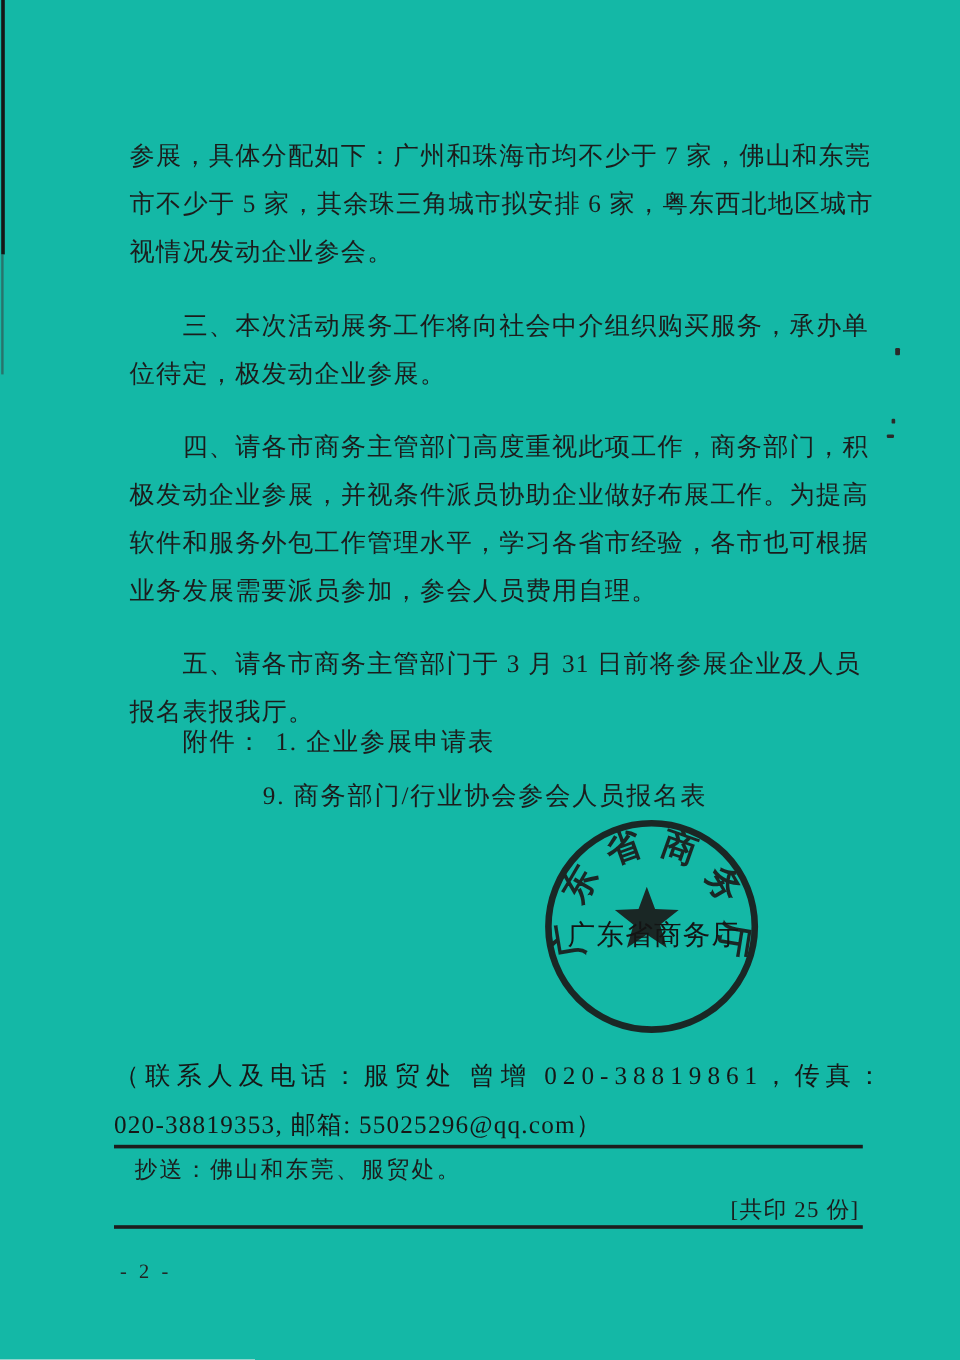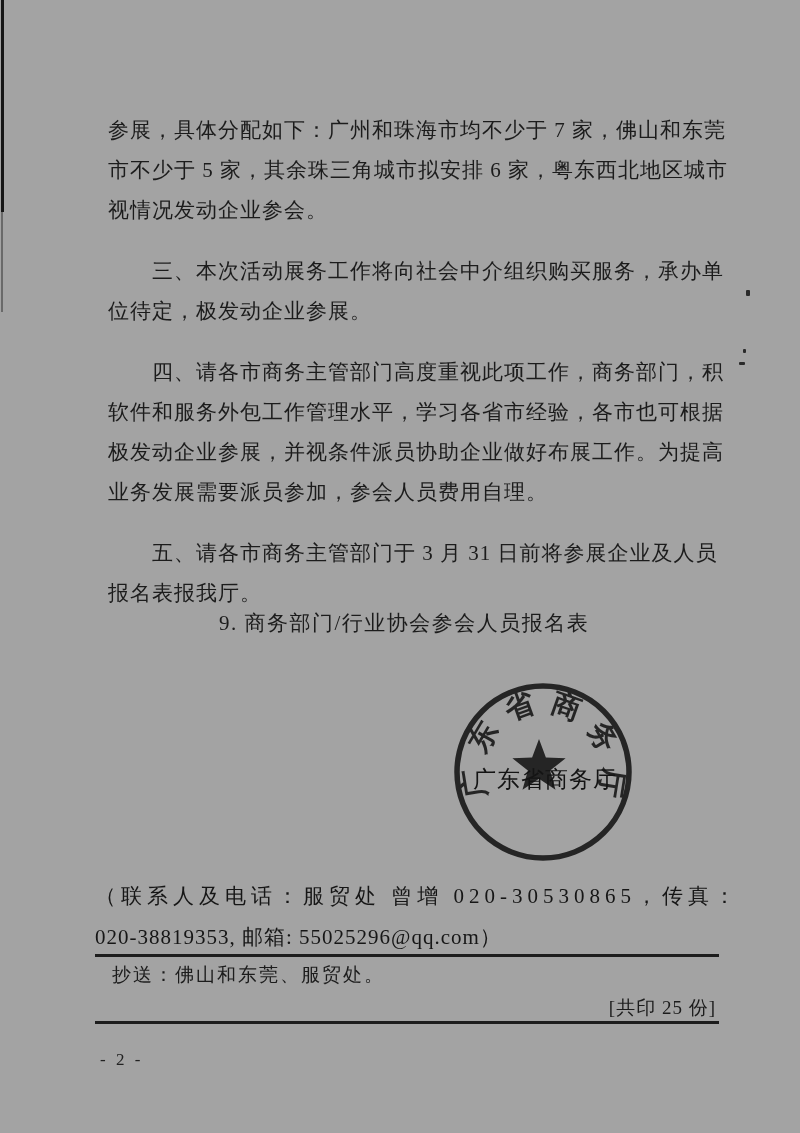--- a/index.html
+++ b/index.html
@@ -3,21 +3,21 @@
 <meta charset="utf-8">
 <title>Document</title>
 <style>
   * { margin: 0; padding: 0; box-sizing: border-box; }
   html, body { background: #e8e8e8; }
   .page {
     position: relative;
     width: 800px;
     height: 1133px;
     margin: 0 auto;
-    background: #a3a3a3;
+    background: #14b8a6;
     overflow: hidden;
     color: #1e1e1e;
     font-family: "Liberation Serif", "DejaVu Serif", serif;
   }
   
   .scan-edge { position: absolute; left: 1px; top: 0; width: 3px; height: 212px; background: #161616; }
   .scan-edge-fade { position: absolute; left: 1px; top: 212px; width: 2px; height: 100px; background: #3a3a3a; opacity: .55; }
   .speck { position: absolute; background: #2a2a2a; border-radius: 1px; }
 
   .body-text {
@@ -86,48 +86,51 @@
   <div class="speck" style="left:743px; top:349px; width:3px; height:4px;"></div>
   <div class="speck" style="left:739px; top:362px; width:6px; height:3px;"></div>
 
   <div class="body-text">
     <div class="line">参展，具体分配如下：广州和珠海市均不少于 7 家，佛山和东莞</div>
     <div class="line">市不少于 5 家，其余珠三角城市拟安排 6 家，粤东西北地区城市</div>
     <div class="line">视情况发动企业参会。</div>
     <div class="line indent para-start">三、本次活动展务工作将向社会中介组织购买服务，承办单</div>
     <div class="line">位待定，极发动企业参展。</div>
     <div class="line indent para-start">四、请各市商务主管部门高度重视此项工作，商务部门，积</div>
+    <div class="line">极发动企业参展，并视条件派员协助企业做好布展工作。为提高</div>
     <div class="line">软件和服务外包工作管理水平，学习各省市经验，各市也可根据</div>
-    <div class="line">极发动企业参展，并视条件派员协助企业做好布展工作。为提高</div>
     <div class="line">业务发展需要派员参加，参会人员费用自理。</div>
     <div class="line indent para-start">五、请各市商务主管部门于 3 月 31 日前将参展企业及人员</div>
     <div class="line">报名表报我厅。</div>
   </div>
 
   <div class="attachments">
+    <div class="att-row">
+      <span>附件：</span><span class="gap"></span><span>1. 企业参展申请表</span>
+    </div>
     <div class="att-row att-row-2">
       <span>9. 商务部门/行业协会参会人员报名表</span>
     </div>
   </div>
 
   <div class="seal-wrap">
     <svg width="192" height="192" viewBox="0 0 192 192">
       <circle cx="95" cy="94" r="86" fill="none" stroke="#1b1b1b" stroke-width="5.5"></circle>
       <path id="sealArc" d="M 40.6 119.4 A 60 60 0 1 1 149.4 119.4" fill="none"></path>
       <text font-size="29" font-weight="bold" fill="#1b1b1b" font-family="'Liberation Serif','DejaVu Serif',serif">
         <textPath href="#sealArc" startOffset="2" textLength="236">广东省商务厅</textPath>
       </text>
       <polygon fill="#1b1b1b" points="91,61 97.9,79.5 117.6,80.3 102.1,92.6 107.5,111.7 91,100.7 74.5,111.7 79.9,92.6 64.4,80.3 84.1,79.5"></polygon>
     </svg>
   </div>
 
   <div class="signature">广东省商务厅</div>
 
   <div class="contact">
-    <div class="c-line-1">（联系人及电话：服贸处 曾增 020-30530865，传真：</div>
+    <div class="c-line-1">（联系人及电话：服贸处 曾增 020-38819861，传真：</div>
     <div class="c-line-2">020-38819353, 邮箱: 55025296@qq.com）</div>
   </div>
 
   <div class="rule rule-1"></div>
   <div class="cc-line">抄送：佛山和东莞、服贸处。</div>
   <div class="copies-note">[共印 25 份]</div>
   <div class="rule rule-2"></div>
 
   <div class="page-num">- 2 -</div>
 

